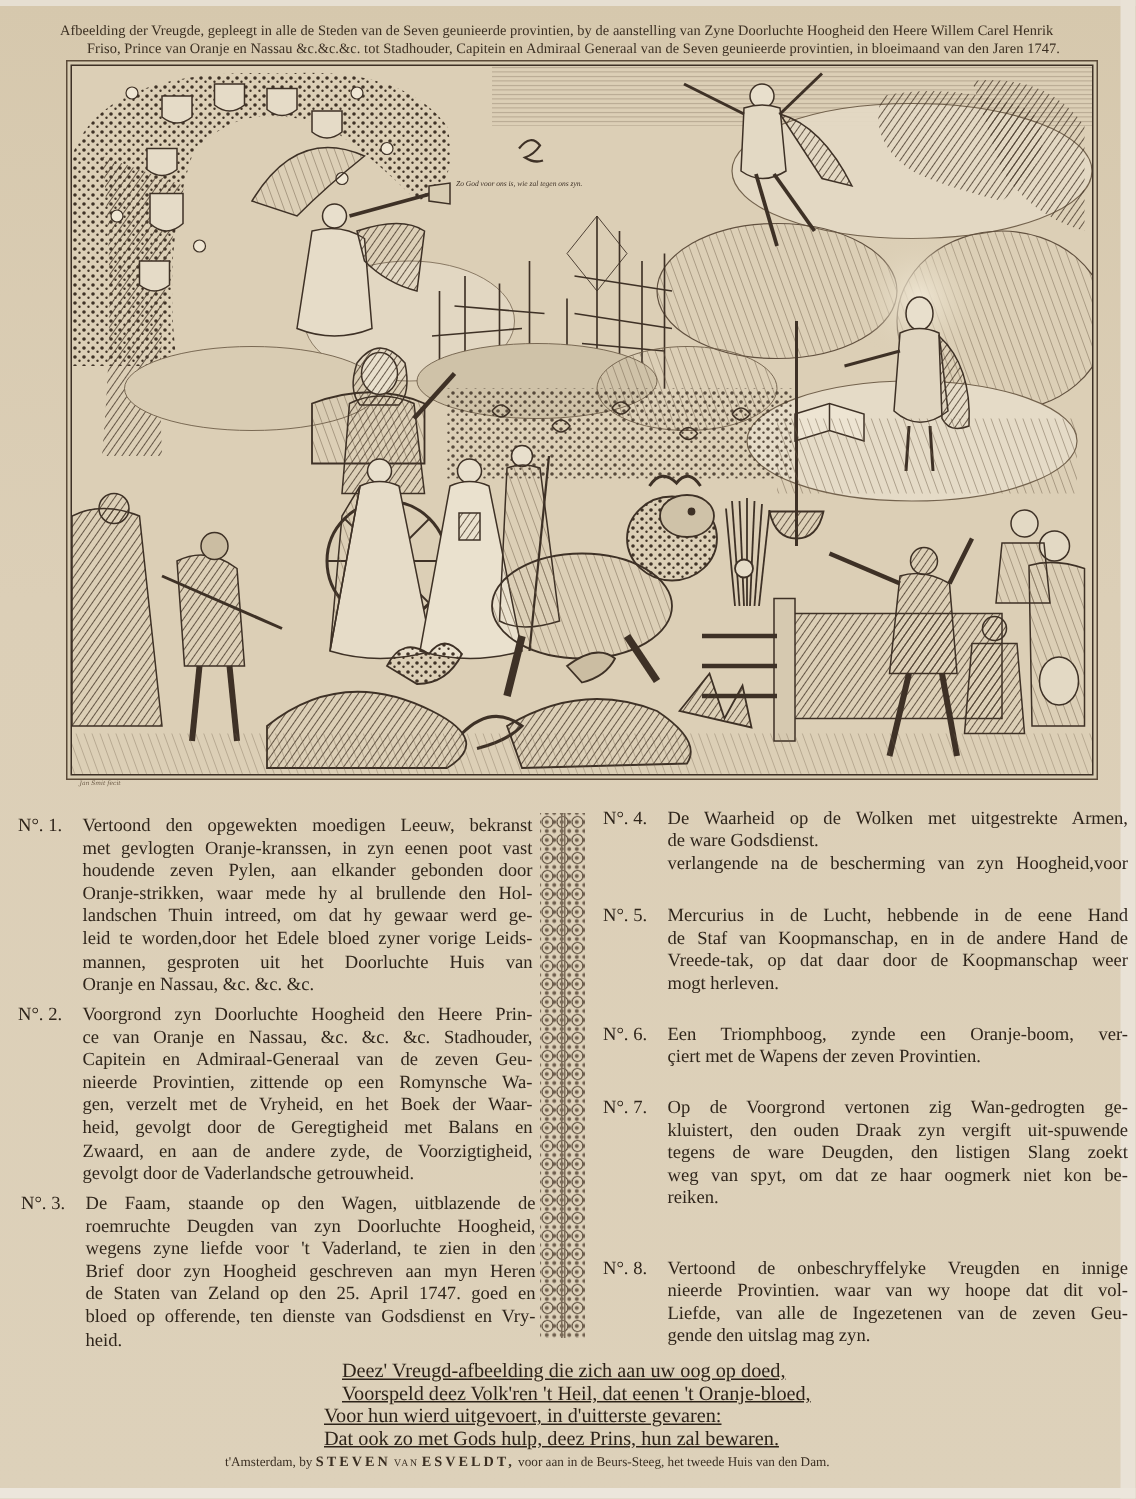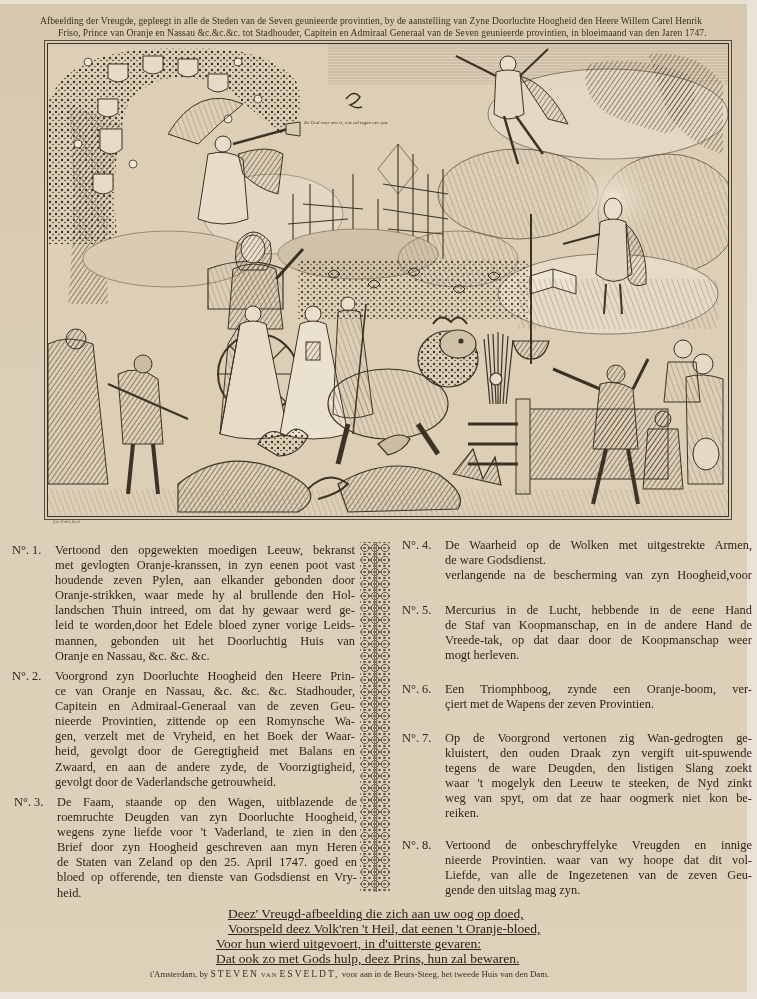--- a/index.html
+++ b/index.html
@@ -62,21 +62,21 @@
 
   .verse {
     position: absolute; left: 0; top: 906px; width: 757px;
     font-family: "Liberation Serif", serif; font-size: 13.5px; line-height: 15px; color: #2d2319;
   }
   .verse .v { position: absolute; white-space: nowrap; text-decoration: underline; }
   .imprint {
     position: absolute; left: 150px; top: 969px; width: 460px;
     font-family: "Liberation Serif", serif; font-size: 8.8px; color: #3a2e22; white-space: nowrap;
   }
-  .imprint .caps { letter-spacing: 2px; font-size: 9.5px; }
+  .imprint .caps { letter-spacing: 2px; font-size: 9.5px; font-weight: bold; }
   .imprint .smallcaps { letter-spacing: 1px; font-size: 6.5px; text-transform: uppercase; }
 </style>
 </head>
 <body>
 
 <div class="sheet"></div>
 <div class="mat-top"></div>
 <div class="mat-right"></div>
 <div class="mat-bottom"></div>
 
@@ -314,21 +314,21 @@
 
 <div class="entry col-left" style="left:12px; top:543px;">
   <span class="num">N°. 1.</span>
   <div class="text">
     <span class="l">Vertoond den opgewekten moedigen Leeuw, bekranst</span>
     <span class="l">met gevlogten Oranje-kranssen, in zyn eenen poot vast</span>
     <span class="l">houdende zeven Pylen, aan elkander gebonden door</span>
     <span class="l">Oranje-strikken, waar mede hy al brullende den Hol-</span>
     <span class="l">landschen Thuin intreed, om dat hy gewaar werd ge-</span>
     <span class="l">leid te worden,door het Edele bloed zyner vorige Leids-</span>
-    <span class="l">mannen, gebonden uit het Doorluchtig Huis van</span>
+    <span class="l">mannen, gesproten uit het Doorluchte Huis van</span>
     <span class="l last">Oranje en Nassau, &amp;c. &amp;c. &amp;c.</span>
   </div>
 </div>
 
 <div class="entry col-left" style="left:12px; top:669px;">
   <span class="num">N°. 2.</span>
   <div class="text">
     <span class="l">Voorgrond zyn Doorluchte Hoogheid den Heere Prin-</span>
     <span class="l">ce van Oranje en Nassau, &amp;c. &amp;c. &amp;c. Stadhouder,</span>
     <span class="l">Capitein en Admiraal-Generaal van de zeven Geu-</span>
@@ -381,21 +381,20 @@
     <span class="l last">çiert met de Wapens der zeven Provintien.</span>
   </div>
 </div>
 
 <div class="entry col-right" style="left:402px; top:731px;">
   <span class="num">N°. 7.</span>
   <div class="text">
     <span class="l">Op de Voorgrond vertonen zig Wan-gedrogten ge-</span>
     <span class="l">kluistert, den ouden Draak zyn vergift uit-spuwende</span>
     <span class="l">tegens de ware Deugden, den listigen Slang zoekt</span>
-    <span class="l">waar 't mogelyk den Leeuw te steeken, de Nyd zinkt</span>
     <span class="l">weg van spyt, om dat ze haar oogmerk niet kon be-</span>
     <span class="l last">reiken.</span>
   </div>
 </div>
 
 <div class="entry col-right" style="left:402px; top:838px;">
   <span class="num">N°. 8.</span>
   <div class="text">
     <span class="l">Vertoond de onbeschryffelyke Vreugden en innige</span>
     <span class="l">nieerde Provintien. waar van wy hoope dat dit vol-</span>

